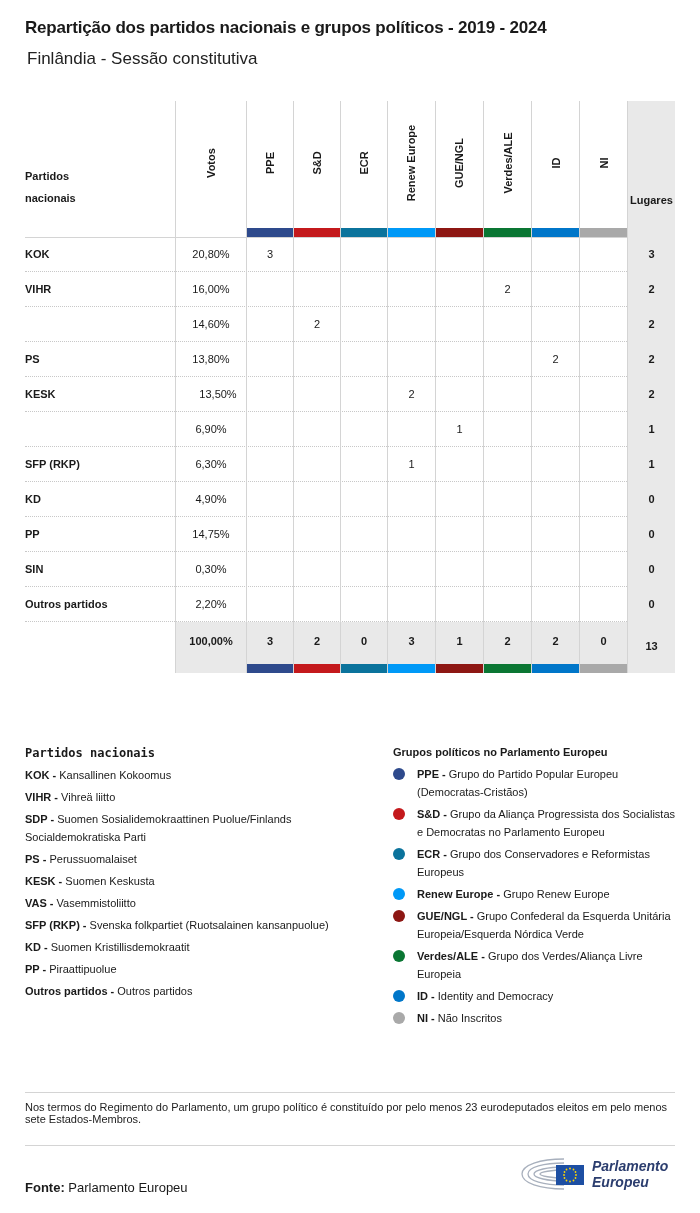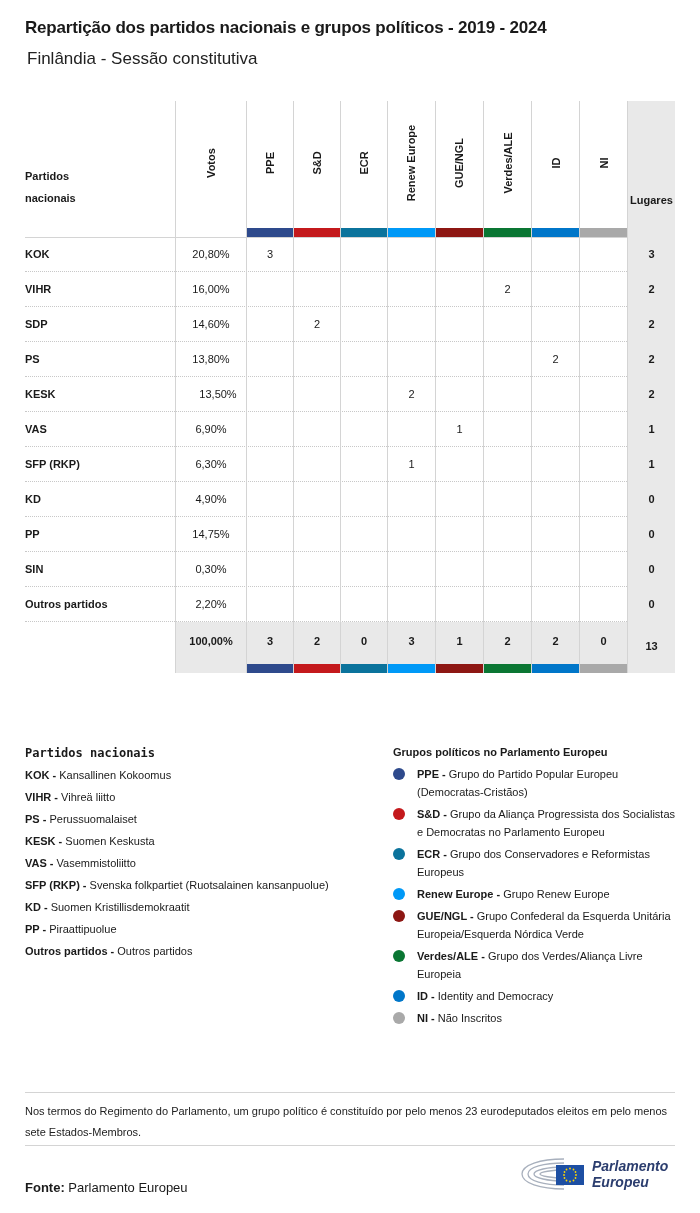--- a/index.html
+++ b/index.html
@@ -32,21 +32,21 @@
   .legend-left { position: absolute; left: 25px; top: 746px; width: 350px; }
   .legend-left h3 { font-family: "DejaVu Sans Mono", monospace; font-size: 12px; font-weight: bold; margin-bottom: 6px; }
   .legend-left .item { font-size: 11px; line-height: 18px; margin-bottom: 4px; }
   .legend-right { position: absolute; left: 393px; top: 746px; width: 285px; }
   .legend-right h3 { font-size: 11px; font-weight: bold; margin-bottom: 7px; }
   .legend-right .item { position: relative; padding-left: 24px; font-size: 11px; line-height: 18px; margin-bottom: 4px; }
   .legend-right .dot { position: absolute; left: 0; top: 3px; width: 12px; height: 12px; border-radius: 50%; }
   b { font-weight: bold; }
 
   .hr { position: absolute; left: 25px; width: 650px; border-top: 1px solid #d4d4d4; }
-  .note { position: absolute; left: 25px; top: 1101px; width: 660px; font-size: 11px; line-height: 21px; color: #222; }
+  .note { position: absolute; left: 25px; top: 1101px; width: 660px; font-size: 11px; line-height: 12px; color: #222; }
   .source { position: absolute; left: 25px; top: 1180px; font-size: 13px; }
   .logo { position: absolute; left: 520px; top: 1155px; width: 160px; height: 40px; font-style: italic; }
   .logo-text { position: absolute; left: 72px; top: 3px; font-size: 14px; font-weight: bold; color: #2b3d6e; line-height: 16px; }
 </style>
 </head>
 <body>
 
 <div class="title">Repartição dos partidos nacionais e grupos políticos - 2019 - 2024</div>
 <div class="subtitle">Finlândia - Sessão constitutiva</div>
 
@@ -132,21 +132,20 @@
         <div class="cell" style="left: 268px; width: 47px;"></div>
         <div class="cell" style="left: 315px; width: 47px;"></div>
         <div class="cell" style="left: 362px; width: 48px;"></div>
         <div class="cell" style="left: 410px; width: 48px;"></div>
         <div class="cell" style="left: 458px; width: 48px;">2</div>
         <div class="cell" style="left: 506px; width: 48px;"></div>
         <div class="cell" style="left: 554px; width: 48px;"></div>
         <div class="cell lug" style="left: 602px; width: 48px;">2</div>
       </div>
       <div class="row">
-        <div class="cell name">SDP</div>
         <div class="cell" style="left: 150px; width: 71px;">14,60%</div>
         <div class="cell" style="left: 221px; width: 47px;"></div>
         <div class="cell" style="left: 268px; width: 47px;">2</div>
         <div class="cell" style="left: 315px; width: 47px;"></div>
         <div class="cell" style="left: 362px; width: 48px;"></div>
         <div class="cell" style="left: 410px; width: 48px;"></div>
         <div class="cell" style="left: 458px; width: 48px;"></div>
         <div class="cell" style="left: 506px; width: 48px;"></div>
         <div class="cell" style="left: 554px; width: 48px;"></div>
         <div class="cell lug" style="left: 602px; width: 48px;">2</div>
@@ -171,21 +170,20 @@
         <div class="cell" style="left: 268px; width: 47px;"></div>
         <div class="cell" style="left: 315px; width: 47px;"></div>
         <div class="cell" style="left: 362px; width: 48px;">2</div>
         <div class="cell" style="left: 410px; width: 48px;"></div>
         <div class="cell" style="left: 458px; width: 48px;"></div>
         <div class="cell" style="left: 506px; width: 48px;"></div>
         <div class="cell" style="left: 554px; width: 48px;"></div>
         <div class="cell lug" style="left: 602px; width: 48px;">2</div>
       </div>
       <div class="row">
-        <div class="cell name">VAS</div>
         <div class="cell" style="left: 150px; width: 71px;">6,90%</div>
         <div class="cell" style="left: 221px; width: 47px;"></div>
         <div class="cell" style="left: 268px; width: 47px;"></div>
         <div class="cell" style="left: 315px; width: 47px;"></div>
         <div class="cell" style="left: 362px; width: 48px;"></div>
         <div class="cell" style="left: 410px; width: 48px;">1</div>
         <div class="cell" style="left: 458px; width: 48px;"></div>
         <div class="cell" style="left: 506px; width: 48px;"></div>
         <div class="cell" style="left: 554px; width: 48px;"></div>
         <div class="cell lug" style="left: 602px; width: 48px;">1</div>
@@ -268,20 +266,21 @@
       <div class="cell" style="left: 554px; width: 48px;">0<div class="bar" style="background: rgb(169, 169, 169);"></div></div>
       <div class="cell lug" style="left: 602px; width: 48px;">13</div>
     </div>
 </div>
 
 <div class="legend-left">
   <h3>Partidos nacionais</h3>
   <div id="legend-parties">
       <div class="item"><b>KOK -</b> Kansallinen Kokoomus</div>
       <div class="item"><b>VIHR -</b> Vihreä liitto</div>
+      <div class="item"><b>SDP -</b> Suomen Sosialidemokraattinen Puolue/Finlands Socialdemokratiska Parti</div>
       <div class="item"><b>PS -</b> Perussuomalaiset</div>
       <div class="item"><b>KESK -</b> Suomen Keskusta</div>
       <div class="item"><b>VAS -</b> Vasemmistoliitto</div>
       <div class="item"><b>SFP (RKP) -</b> Svenska folkpartiet (Ruotsalainen kansanpuolue)</div>
       <div class="item"><b>KD -</b> Suomen Kristillisdemokraatit</div>
       <div class="item"><b>PP -</b> Piraattipuolue</div>
       <div class="item"><b>Outros partidos -</b> Outros partidos</div>
     </div>
 </div>
 

